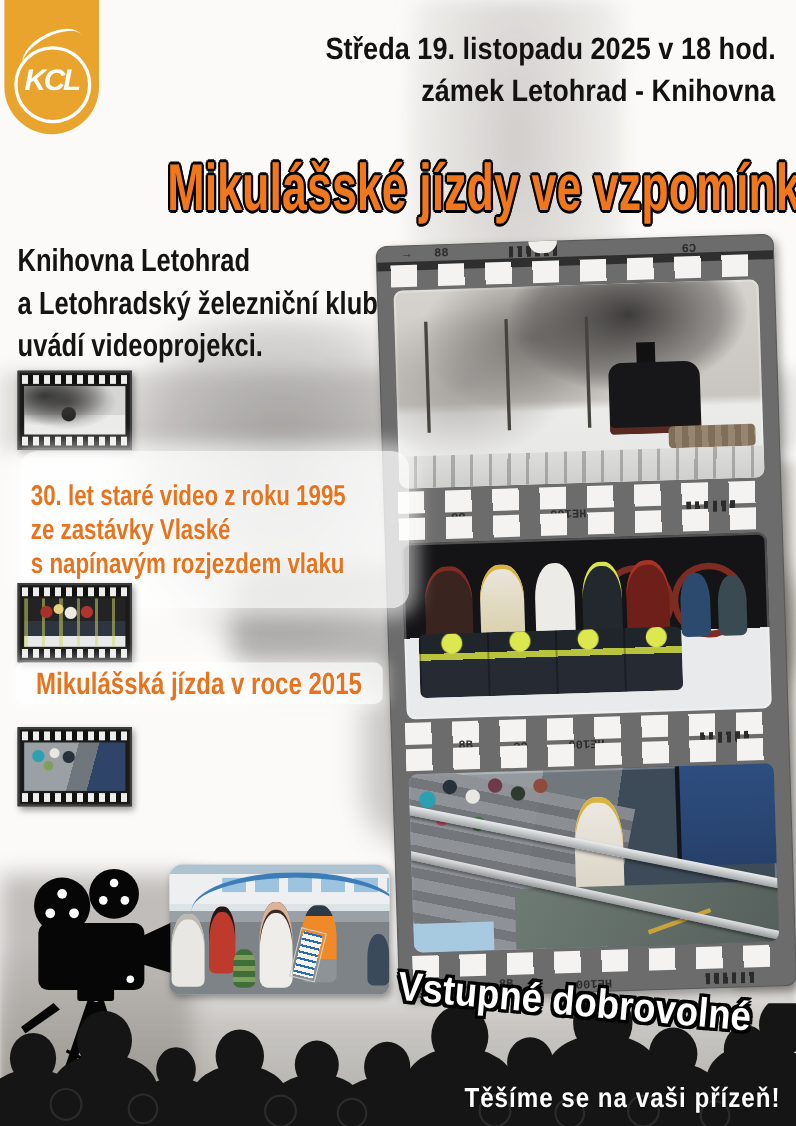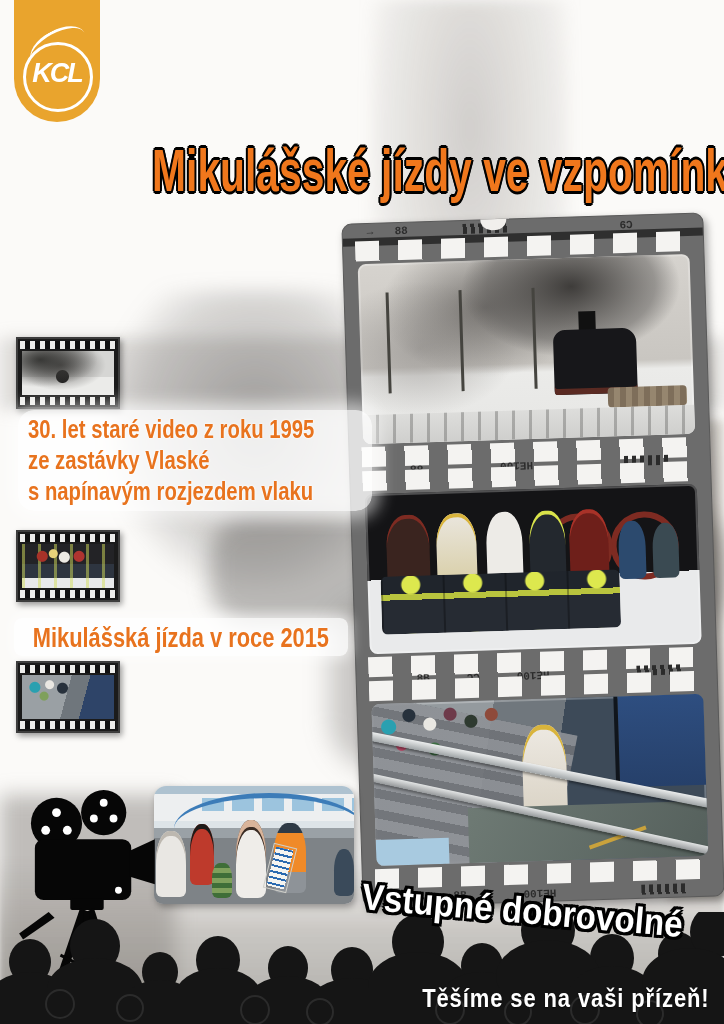--- a/index.html
+++ b/index.html
@@ -15,21 +15,21 @@
     background:radial-gradient(ellipse at 50% 45%,rgba(70,68,66,.42),rgba(95,92,90,.22) 55%,transparent 75%);filter:blur(9px);}
   .bg-streak1{left:0;top:338px;width:724px;height:72px;background:rgba(140,136,132,.26);filter:blur(8px);}
   .bg-blob1{left:210px;top:515px;width:520px;height:110px;background:rgba(78,76,74,.38);border-radius:40px;filter:blur(11px);}
   .bg-blob2{left:330px;top:600px;width:330px;height:170px;background:rgba(95,92,90,.32);border-radius:50px;filter:blur(13px);}
   .bg-right{left:668px;top:420px;width:56px;height:480px;
     background:linear-gradient(rgba(150,140,128,.4),rgba(120,112,102,.48));filter:blur(5px);}
   .bg-bottom{left:0;top:858px;width:724px;height:166px;
     background:linear-gradient(rgba(190,186,180,0),rgba(150,146,140,.5) 45%,rgba(112,108,102,.55));filter:blur(2px);}
   .bg-bottomleft{left:0;top:795px;width:175px;height:229px;background:rgba(120,116,110,.45);filter:blur(10px);}
   
-  .logo{left:14px;top:0;width:86px;height:122px;background:#E9A42D;border-radius:0 0 44px 44px;z-index:3;}
+  .logo{left:4px;top:0;width:86px;height:122px;background:#E9A42D;border-radius:0 0 44px 44px;z-index:3;}
   .logo-circle{position:absolute;left:9px;top:42px;width:64px;height:64px;border:3px solid #fff;border-radius:50%;}
   .logo-swoosh{position:absolute;left:14px;top:30px;width:60px;height:30px;border-top:3px solid #fff;border-radius:50%;transform:rotate(-28deg);}
   .logo-text{position:absolute;left:0;top:58px;width:86px;text-align:center;color:#fff;
     font-size:27px;font-weight:bold;font-style:italic;letter-spacing:-2px;}
   
   .header{left:225px;top:26px;width:480px;text-align:right;color:#141211;font-weight:bold;
     font-size:28px;line-height:38px;z-index:3;}
   .header .cc{display:inline-block;transform:scaleX(.88);transform-origin:100% 50%;white-space:nowrap;}
   
   .title{left:0;top:136px;width:724px;text-align:center;z-index:3;}
@@ -58,27 +58,27 @@
     radial-gradient(circle at 62% 28%,#B03430 5px,transparent 6px),
     repeating-linear-gradient(90deg,rgba(210,220,90,.5) 0 3px,transparent 3px 16px),
     linear-gradient(#232326 0 46%,#2E3540 46% 78%,#E8E9EA 78% 100%);}
   .t3 .img{background:
     radial-gradient(circle at 14% 28%,#2AA0B0 5px,transparent 6px),
     radial-gradient(circle at 30% 22%,#E9E7E2 4px,transparent 5px),
     radial-gradient(circle at 44% 30%,#27313C 5px,transparent 6px),
     radial-gradient(circle at 24% 48%,#7FA05C 4px,transparent 5px),
     linear-gradient(105deg,#9AA0A4 0 48%,#6F767C 48% 66%,#2E4468 66% 100%);}
   
-  .obox{left:18px;top:410px;width:334px;padding:4px 10px;background:rgba(255,255,255,.78);
+  .obox{left:18px;top:410px;width:334px;padding:25px 10px;background:rgba(255,255,255,.78);
     border-radius:16px;box-shadow:0 0 16px 8px rgba(255,255,255,.55);z-index:3;}
   .otext{color:#E8731E;font-weight:bold;font-size:26px;line-height:31px;
     text-shadow:0 0 2px #fff,0 0 3px #fff;}
   .oband{left:14px;width:334px;height:38px;background:rgba(255,255,255,.78);border-radius:8px;
     display:flex;align-items:center;justify-content:center;z-index:3;
-    box-shadow:0 0 12px 5px rgba(255,255,255,.45);margin-top:16px;}
+    box-shadow:0 0 12px 5px rgba(255,255,255,.45);}
   .oband .otext{font-size:28px;}
   .oband .cond{transform-origin:50% 50%;transform:scaleX(.78);}
   .obox .cond{transform:scaleX(.78);}
   
   .strip{left:352px;top:218px;width:360px;height:682px;background:#6C6C6C;border:1px solid #5a5a5a;
     border-radius:10px;transform:rotate(-1.8deg);transform-origin:50% 50%;
     box-shadow:3px 4px 9px rgba(0,0,0,.35);z-index:2;}
   .fband{position:absolute;left:0;right:0;}
   .holes{position:absolute;left:12px;right:8px;height:20px;
     background:repeating-linear-gradient(90deg,#F4F3F1 0 24px,transparent 24px 43px);}
@@ -203,25 +203,34 @@
     <div class="bg-bottomleft"></div>
     <div class="bg-bottom"></div>
   </div>
 
   <div class="abs logo">
     <div class="logo-circle"></div>
     <div class="logo-swoosh"></div>
     <div class="logo-text">KCL</div>
   </div>
 
+  <div class="abs header">
+    <span class="cc">Středa 19. listopadu 2025 v 18 hod.</span><br>
+    <span class="cc">zámek Letohrad - Knihovna</span>
+  </div>
 
   <div class="abs title">
     <span>Mikulášské jízdy ve vzpomínkách</span>
   </div>
 
+  <div class="abs intro">
+    <span class="cond">Knihovna Letohrad</span><br>
+    <span class="cond">a Letohradský železniční klub</span><br>
+    <span class="cond">uvádí videoprojekci.</span>
+  </div>
 
   <div class="abs thumb t1" style="top:337px">
     <div class="sp t"></div>
     <div class="img"></div>
     <div class="sp b"></div>
   </div>
 
   <div class="abs obox">
     <div class="otext"><span class="cond">30. let staré video z roku 1995</span></div>
     <div class="otext"><span class="cond">ze zastávky Vlaské</span></div>

